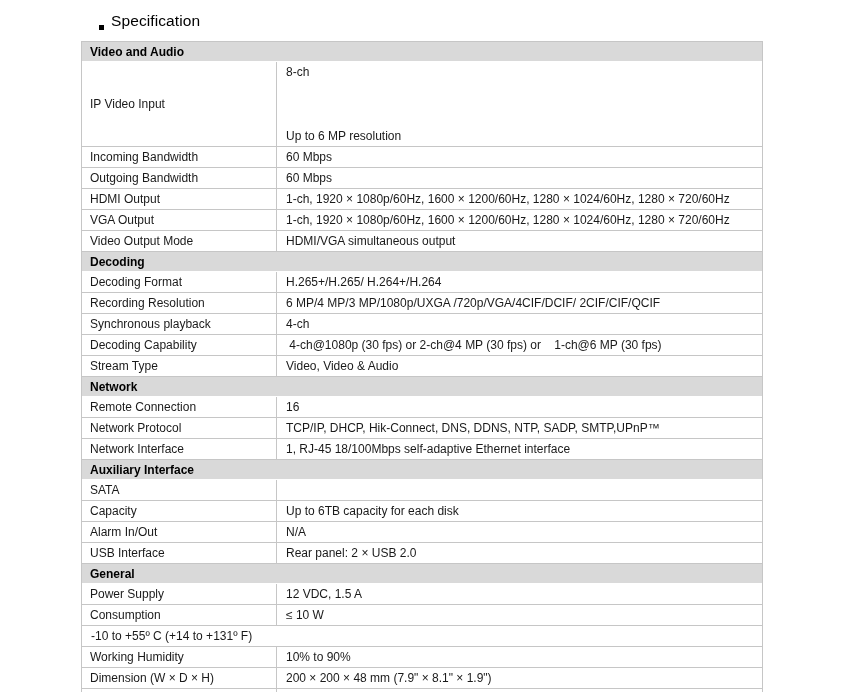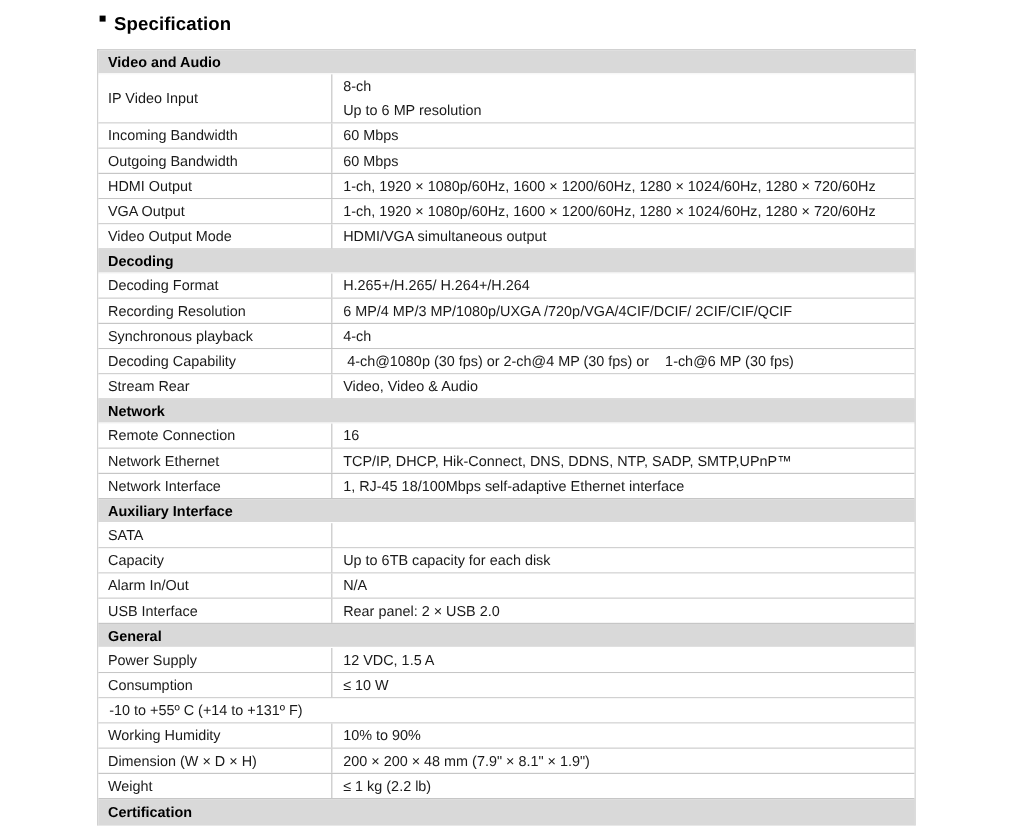--- a/index.html
+++ b/index.html
@@ -7,23 +7,23 @@
     width: 846px; height: 692px;
     background: #ffffff;
     overflow: hidden;
     font-family: "Liberation Sans", sans-serif;
     color: #1a1a1a;
   }
   .page { position: relative; width: 846px; height: 692px; }
 
   .doc-title {
     position: absolute;
-    left: 83px; top: 12px;
-    display: flex; align-items: flex-start;
-    font-weight: bold;
+    left: 99px; top: 12px;
+    display: flex; align-items: flex-end;
+    font-weight: normal;
     font-size: 15.5px;
     color: #000000;
     letter-spacing: 0.1px;
   }
   .bullet {
     display: inline-block;
     width: 5px; height: 5px;
     background: #000000;
     margin-right: 7px;
     margin-top: 1px;
@@ -68,20 +68,21 @@
   }
   .cell.label {
     width: 195px;
     flex: 0 0 195px;
     border-right: 1px solid #c6c6c6;
     padding: 0 8px;
   }
   .cell.value {
     flex: 1;
     padding: 0 9px;
+    gap: 44px;
   }
   .line {
     line-height: 20px;
     white-space: pre-wrap;
   }
 </style>
 </head>
 <body>
 
 <div class="page">
@@ -167,41 +168,41 @@
   </div>
 
   <div class="row">
     <div class="cell label">Decoding Capability</div>
     <div class="cell value">
             <div class="line"> 4-ch@1080p (30 fps) or 2-ch@4 MP (30 fps) or    1-ch@6 MP (30 fps)</div>
           </div>
   </div>
 
   <div class="row">
-    <div class="cell label">Stream Rear</div>
+    <div class="cell label">Stream Type</div>
     <div class="cell value">
             <div class="line">Video, Video &amp; Audio</div>
           </div>
   </div>
 </div>
 
   <div class="section">
     <div class="section-header">
       <span class="section-title">Network</span>
     </div>
 
   <div class="row">
     <div class="cell label">Remote Connection</div>
     <div class="cell value">
             <div class="line">16</div>
           </div>
   </div>
 
   <div class="row">
-    <div class="cell label">Network Ethernet</div>
+    <div class="cell label">Network Protocol</div>
     <div class="cell value">
             <div class="line">TCP/IP, DHCP, Hik-Connect, DNS, DDNS, NTP, SADP, SMTP,UPnP™</div>
           </div>
   </div>
 
   <div class="row">
     <div class="cell label">Network Interface</div>
     <div class="cell value">
             <div class="line">1, RJ-45 18/100Mbps self-adaptive Ethernet interface</div>
           </div>

